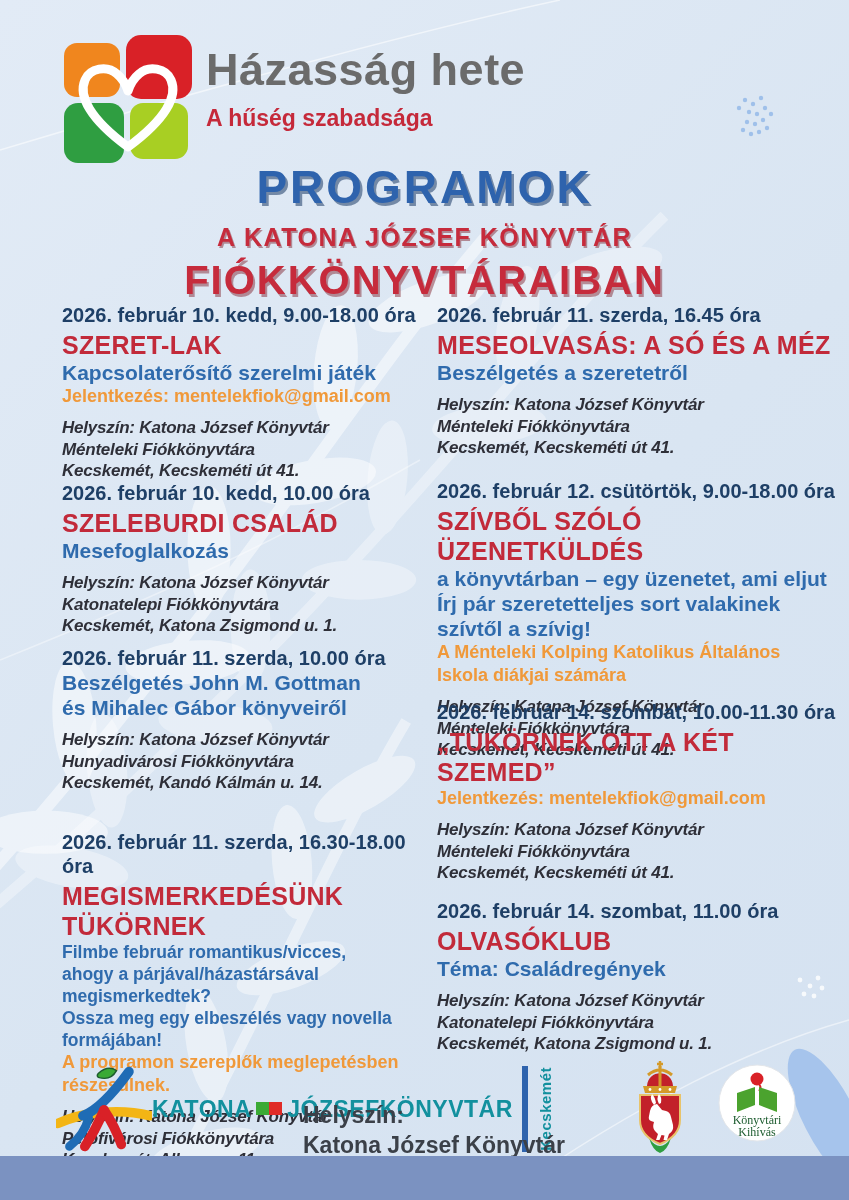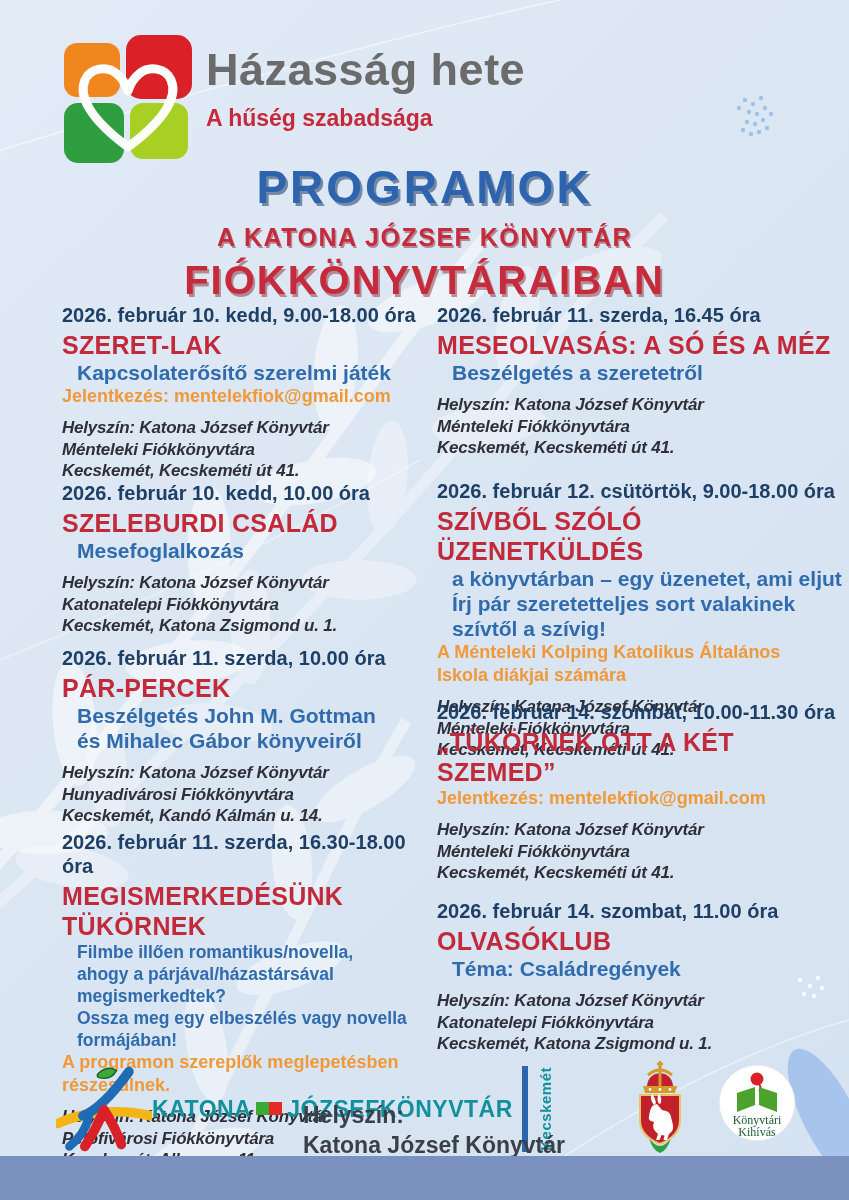--- a/index.html
+++ b/index.html
@@ -32,21 +32,21 @@
   #col-left  .program:nth-child(1){top:303px}
   #col-left  .program:nth-child(2){top:481px}
   #col-left  .program:nth-child(3){top:646px}
   #col-left  .program:nth-child(4){top:830px}
   #col-right .program:nth-child(1){top:303px}
   #col-right .program:nth-child(2){top:479px}
   #col-right .program:nth-child(3){top:700px}
   #col-right .program:nth-child(4){top:899px}
   .date{font-size:20px;font-weight:700;color:#1e3f66;line-height:24px;}
   .title{font-size:25px;font-weight:700;color:#c22a3a;line-height:30px;letter-spacing:.3px;margin-top:3px;}
-  .subtitle{font-size:21px;font-weight:700;color:#2f6bad;line-height:25px;margin-left:15px;}
+  .subtitle{font-size:21px;font-weight:700;color:#2f6bad;line-height:25px;}
   .subtitle.small{font-size:17.5px;line-height:22px;}
   .note{font-size:18px;font-weight:700;color:#f0993a;line-height:23px;}
   .location{margin-top:9px;}
   .loc-line{font-size:17px;font-weight:700;font-style:italic;color:#2e2f38;line-height:21.5px;letter-spacing:-.2px;}
 
   
   #lib-figure{left:56px;top:1062px;width:96px;height:96px;}
   #lib-text{left:152px;top:1066px;display:flex;align-items:center;gap:9px;}
   .lib-lines{display:flex;flex-direction:row;line-height:27px;}
   .lib-line{font-size:23px;font-weight:800;color:#12909e;letter-spacing:.5px;white-space:nowrap;}
@@ -160,33 +160,32 @@
         <div class="title">SZELEBURDI CSALÁD</div>
         <div class="subtitle">Mesefoglalkozás</div>
         <div class="location">
           <div class="loc-line">Helyszín: Katona József Könyvtár</div>
           <div class="loc-line">Katonatelepi Fiókkönyvtára</div>
           <div class="loc-line">Kecskemét, Katona Zsigmond u. 1.</div>
         </div>
       </div>
       <div class="program">
         <div class="date">2026. február 11. szerda, 10.00 óra</div>
-        <div class="title">PÁR-PERCEK</div>
         <div class="subtitle">Beszélgetés John M. Gottman</div>
         <div class="subtitle">és Mihalec Gábor könyveiről</div>
         <div class="location">
           <div class="loc-line">Helyszín: Katona József Könyvtár</div>
           <div class="loc-line">Hunyadivárosi Fiókkönyvtára</div>
           <div class="loc-line">Kecskemét, Kandó Kálmán u. 14.</div>
         </div>
       </div>
       <div class="program">
         <div class="date">2026. február 11. szerda, 16.30-18.00 óra</div>
         <div class="title">MEGISMERKEDÉSÜNK TÜKÖRNEK</div>
-        <div class="subtitle small">Filmbe illően romantikus/novella,</div>
+        <div class="subtitle small">Filmbe február romantikus/vicces,</div>
         <div class="subtitle small">ahogy a párjával/házastársával megismerkedtek?</div>
         <div class="subtitle small">Ossza meg egy elbeszélés vagy novella formájában!</div>
         <div class="note">A programon szereplők meglepetésben részesülnek.</div>
         <div class="location">
           <div class="loc-line">Helyszín: Katona József Könyvtár</div>
           <div class="loc-line">Petőfivárosi Fiókkönyvtára</div>
           <div class="loc-line">Kecskemét, Alkony u. 11.</div>
         </div>
       </div>
     </div>

